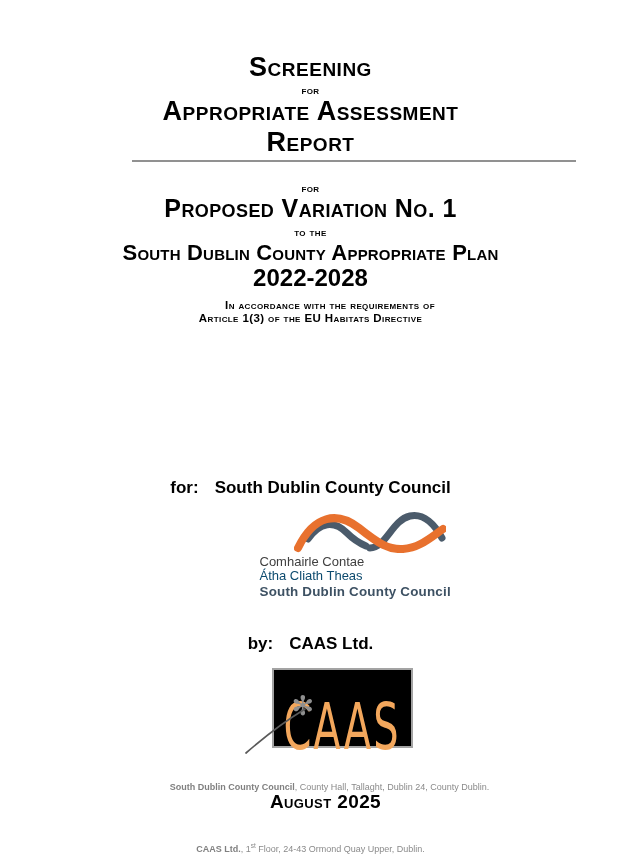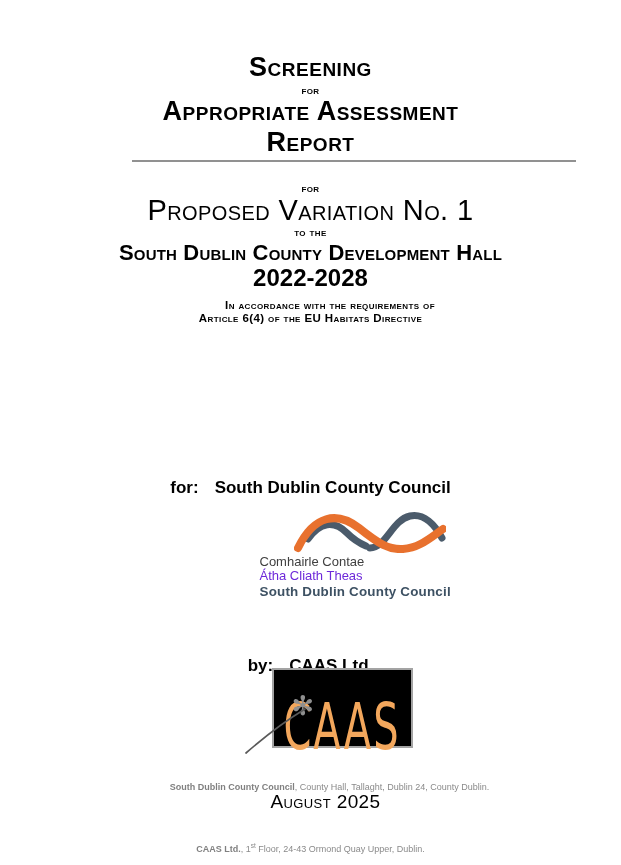--- a/index.html
+++ b/index.html
@@ -13,33 +13,33 @@
 
   
   .t-big   { font-size:27px; font-weight:700; font-variant:small-caps; letter-spacing:0.5px; }
   .t-small { font-size:11.5px; font-weight:700; font-variant:small-caps; letter-spacing:0.4px; }
   .rule {
     position:absolute; left:89px; width:444px; height:2px;
     background:#919191; border:none;
   }
 
   
-  .s-var   { font-size:29px; font-weight:400; font-variant:small-caps; letter-spacing:0.4px; }
+  .s-var   { font-size:25px; font-weight:700; font-variant:small-caps; letter-spacing:0.4px; }
   .s-plan  { font-size:22px; font-weight:700; font-variant:small-caps; letter-spacing:0.2px; }
   .s-years { font-size:24px; font-weight:700; }
 
   
   .party { font-size:17px; font-weight:700; }
   .party .gap { display:inline-block; width:16px; }
 
   
   .sdcc { position:absolute; left:217px; top:505px; width:196px; }
   .sdcc svg.wave { display:block; margin-left:34px; }
   .sdcc .ga1 { font-size:13px; font-weight:500; color:#404040; line-height:14px; margin-top:2px; }
-  .sdcc .ga2 { font-size:13px; font-weight:500; color:#6d28d9; line-height:14px; }
+  .sdcc .ga2 { font-size:13px; font-weight:500; color:#0c4a6e; line-height:14px; }
   .sdcc .en  { font-size:13.4px; font-weight:700; color:#3D5163; line-height:16px; margin-top:1px; letter-spacing:0.2px; }
 
   
   .caas-box {
     position:absolute; left:229px; top:668px; width:141px; height:80px;
     background:#000000; border:2px solid #A3A3A3;
     display:flex; align-items:flex-end; justify-content:center;
   }
   .caas-word {
     font-family:"DejaVu Sans", sans-serif;
@@ -48,61 +48,61 @@
     position:relative; z-index:1;
   }
   .caas-flower {
     position:absolute; left:249px; top:692px; z-index:2;
     font-family:"DejaVu Sans", sans-serif;
     font-size:27px; color:#8F8F8F; line-height:1;
   }
   .caas-stem { position:absolute; left:196px; top:696px; z-index:3; }
 
   
-  .date { font-size:19px; font-weight:400; font-variant:small-caps; letter-spacing:0.4px;margin-left:30px; }
+  .date { font-size:19px; font-weight:700; font-variant:small-caps; letter-spacing:0.4px;margin-left:30px; }
   .footer { font-size:9px; color:#8a8a8a; line-height:12px; }
   .footer b { color:#808080; }
   .footer sup { font-size:6.5px; }
 </style>
 </head>
 <body>
 
 <div class="page">
 
   <div class="abs t-big" style="top:52px;">Screening</div>
   <div class="abs t-small" style="top:84px;">for</div>
   <div class="abs t-big" style="top:96px;">Appropriate Assessment</div>
   <div class="abs t-big" style="top:127px;">Report</div>
 
   <div class="rule" style="top:160px;"></div>
 
   <div class="abs t-small" style="top:182px;">for</div>
   <div class="abs s-var" style="top:194px;">Proposed Variation No. 1</div>
   <div class="abs t-small" style="top:226px;">to the</div>
-  <div class="abs s-plan" style="top:240px;">South Dublin County Development Hall</div>
+  <div class="abs s-plan" style="top:240px;">South Dublin County Appropriate Plan</div>
   <div class="abs s-years" style="top:264px;">2022-2028</div>
   <div class="abs t-small" style="top:299px;padding-left:39px;">In accordance with the requirements of</div>
-  <div class="abs t-small" style="top:312px;">Article 6(4) of the EU Habitats Directive</div>
+  <div class="abs t-small" style="top:312px;">Article 1(3) of the EU Habitats Directive</div>
 
   <div class="abs party" style="top:478px;">
     <span>for:</span><span class="gap"></span><span>South Dublin County Council</span>
   </div>
 
   <div class="sdcc">
     <svg class="wave" width="152" height="48" viewBox="0 0 152 48">
       <path d="M 14,34 C 26,17 40,15 53,28 C 59,34 65,38 72,41
                M 76,43 C 92,43 98,15 116,11 C 130,8 141,20 148,33" fill="none" stroke="#4B5B6B" stroke-width="7" stroke-linecap="round"></path>
       <path d="M 4,43 C 20,10 43,6 65,23 C 85,39 95,45 109,44 C 125,43 136,33 149,24" fill="none" stroke="#E8712E" stroke-width="8" stroke-linecap="round"></path>
     </svg>
     <div class="ga1">Comhairle Contae</div>
     <div class="ga2">Átha Cliath Theas</div>
     <div class="en">South Dublin County Council</div>
   </div>
 
-  <div class="abs party" style="top:656px;">
+  <div class="abs party" style="top:634px;">
     <span>by:</span><span class="gap"></span><span>CAAS Ltd.</span>
   </div>
 
   <div class="caas-box">
     <div class="caas-word">CAAS</div>
   </div>
   <div class="caas-flower">✻</div>
   <svg class="caas-stem" width="78" height="62" viewBox="0 0 78 62">
     <path d="M 66,13 Q 38,30 7,57" fill="none" stroke="#5a5a5a" stroke-width="1.7" stroke-linecap="round"></path>
   </svg>

